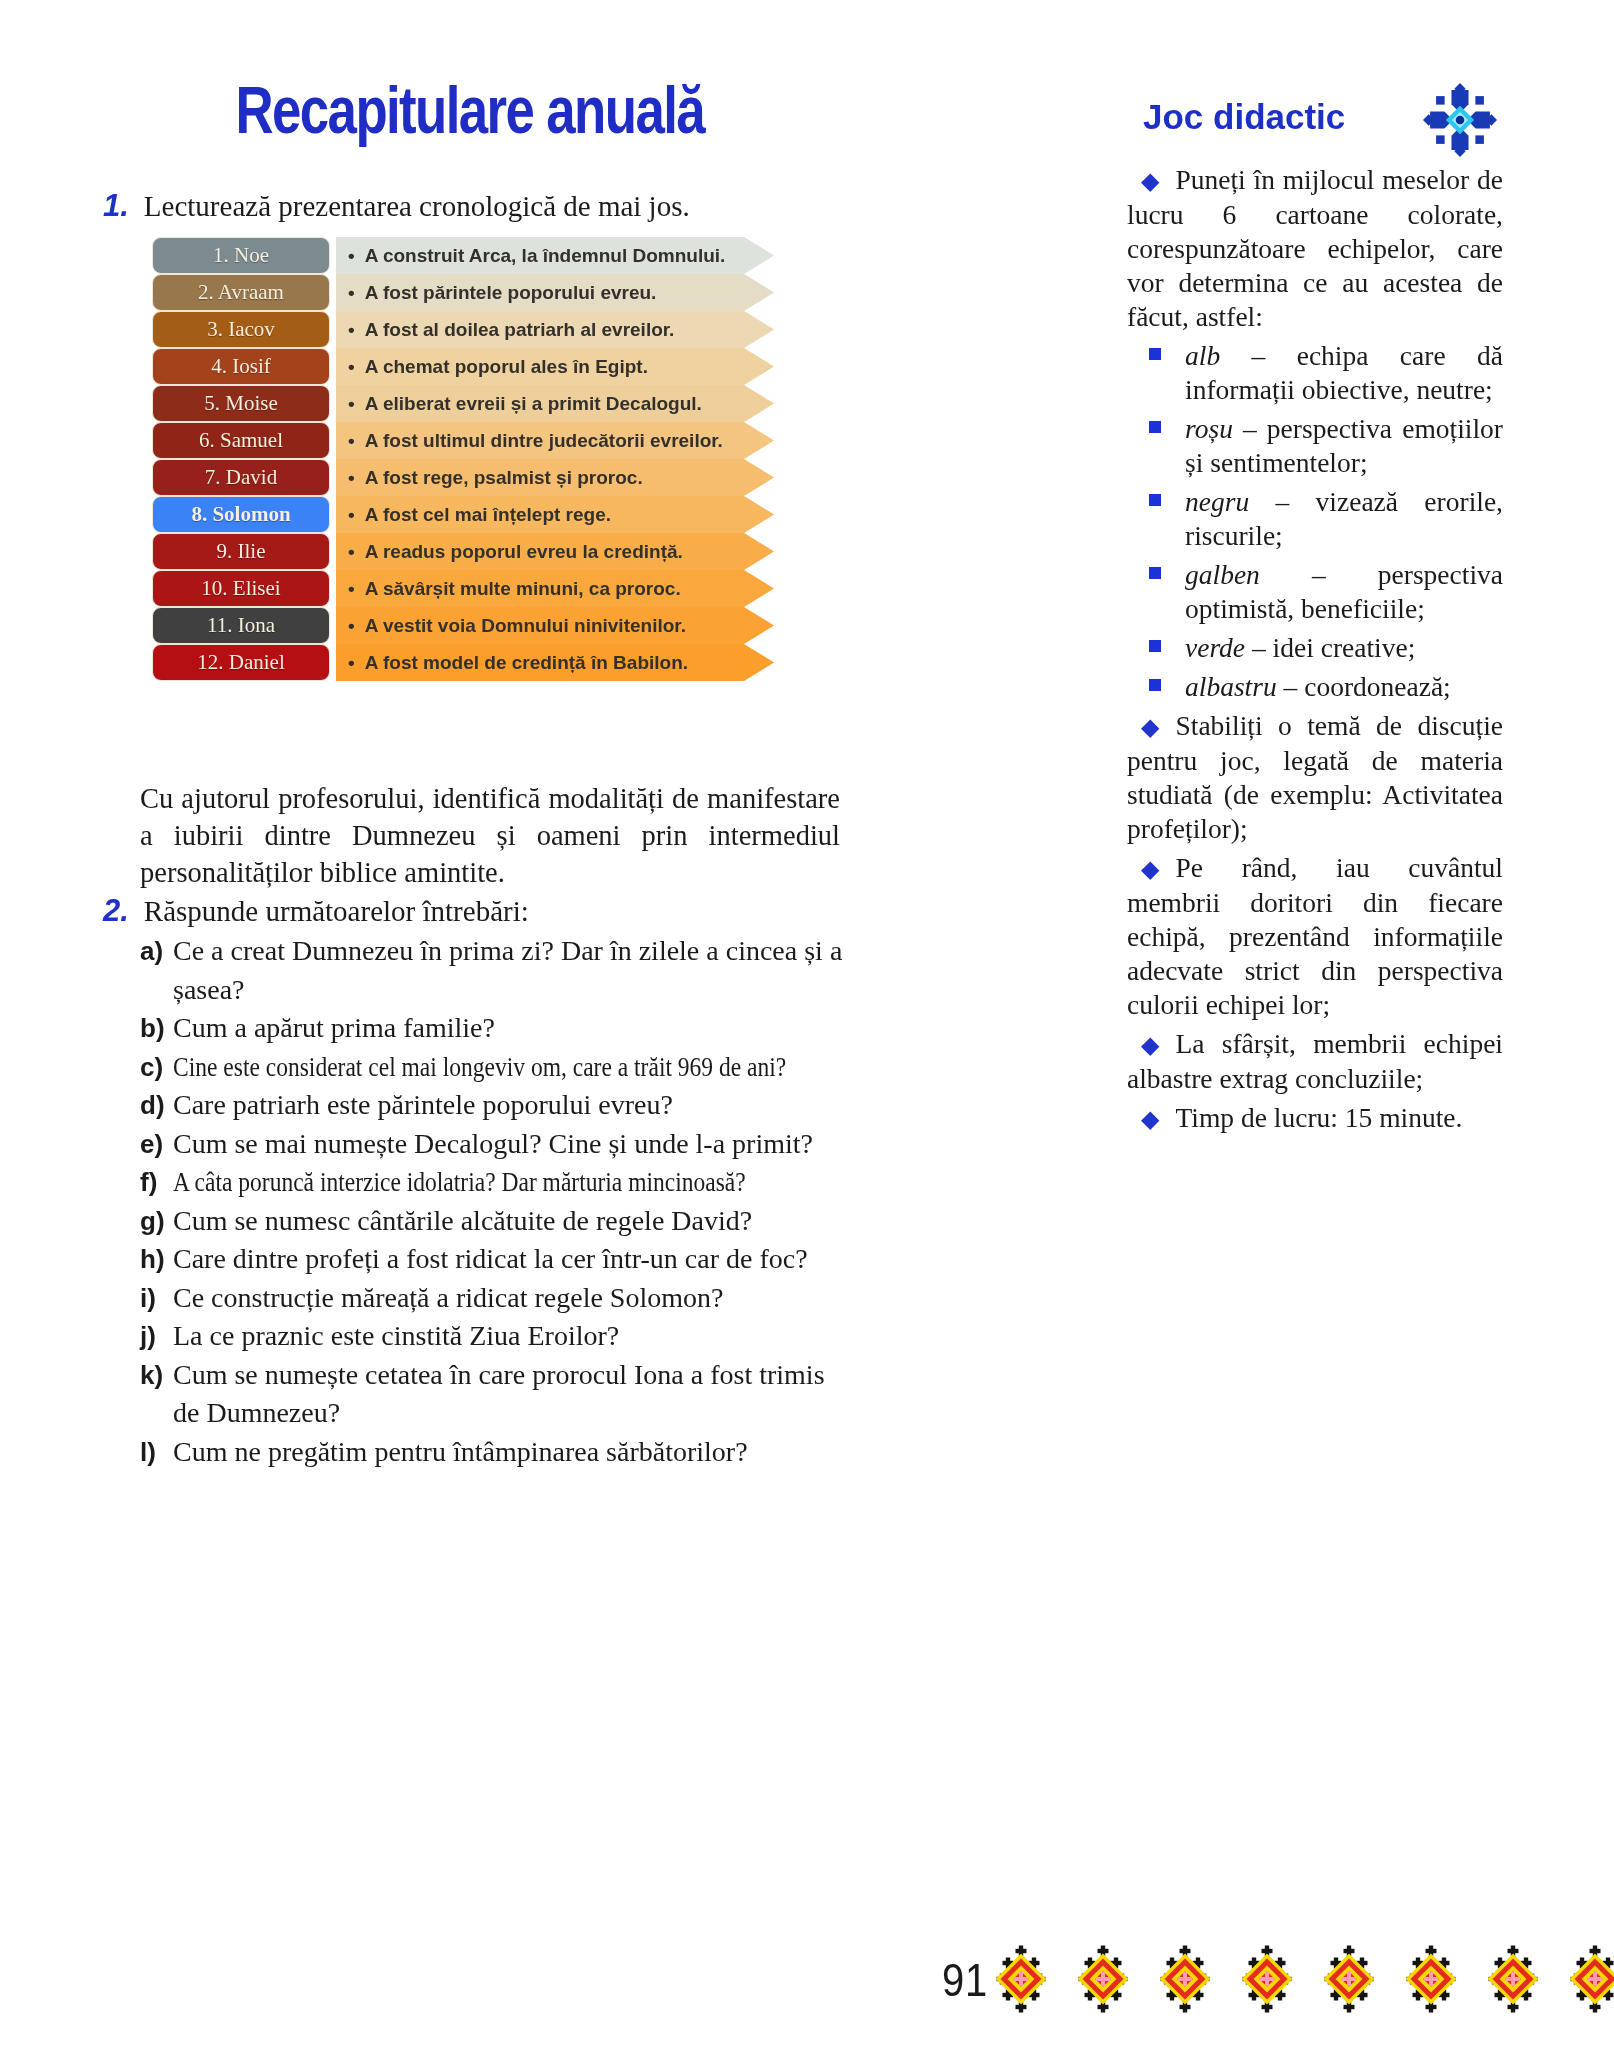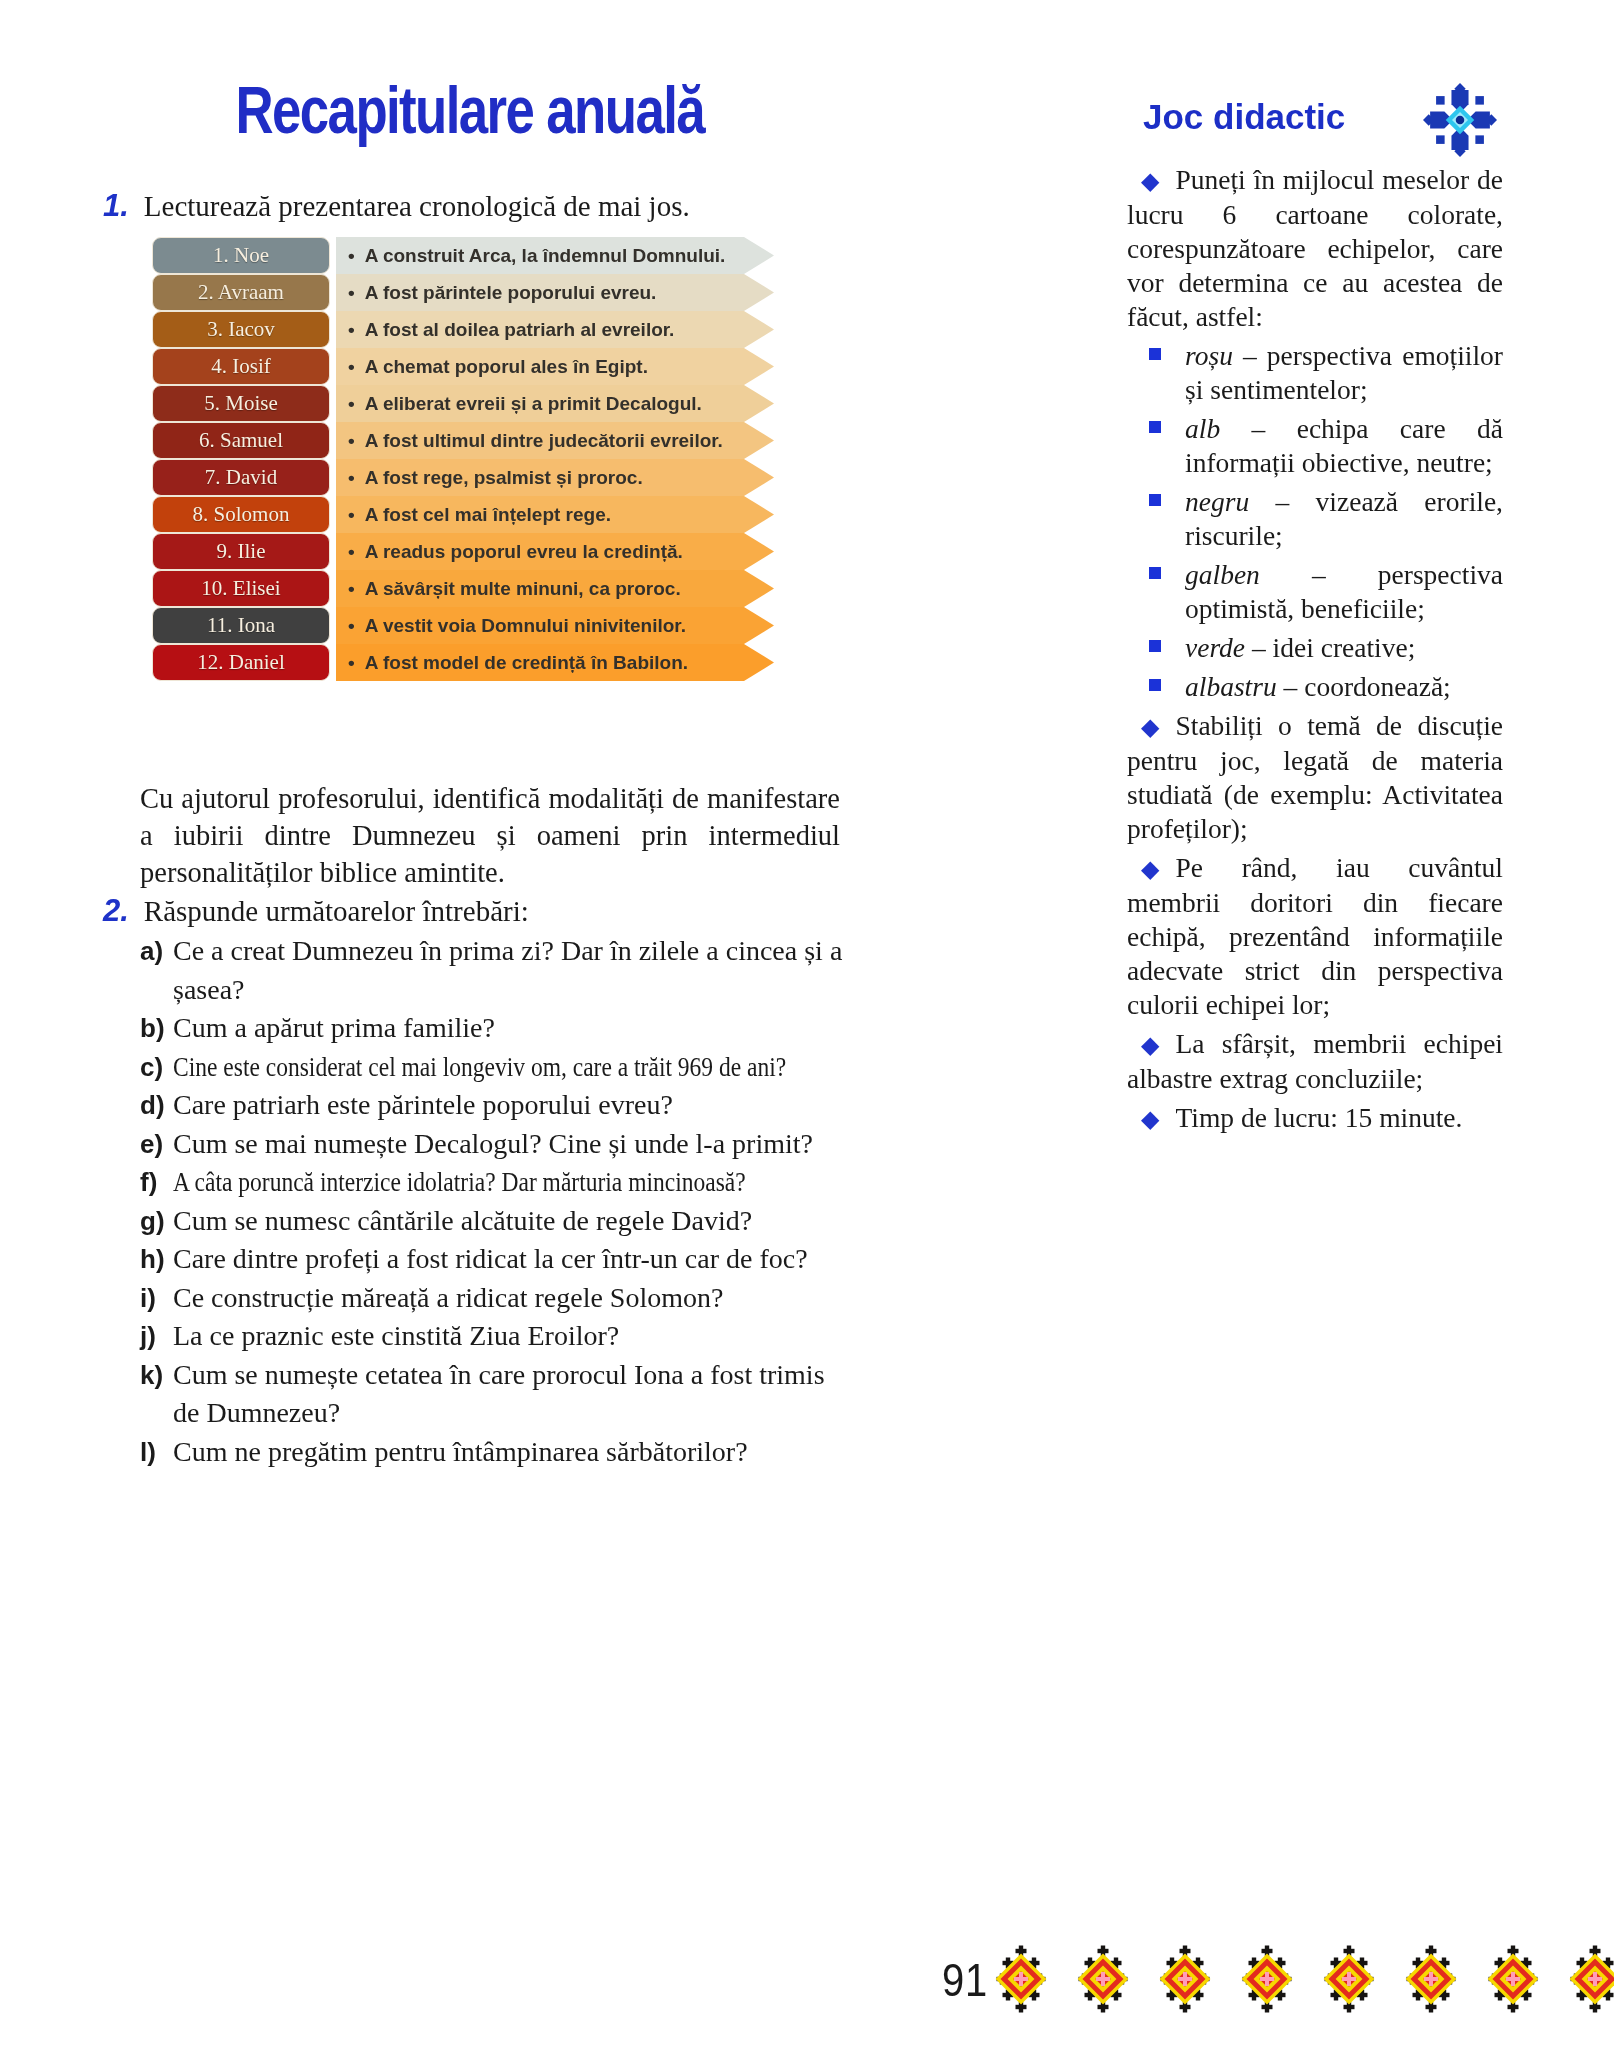--- a/index.html
+++ b/index.html
@@ -180,21 +180,21 @@
       </div>
     </div>
     <div class="crow">
       <div class="cbox" style="background: rgb(151, 33, 26);">7. David</div>
       <div class="carrow" style="background: rgb(246, 189, 110);">
         <span class="cdot">•</span>
         <span class="ctext">A fost rege, psalmist și proroc.</span>
       </div>
     </div>
     <div class="crow">
-      <div class="cbox" style="background: #c2410c;">8. Solomon</div>
+      <div class="cbox" style="background: #3b82f6; font-weight: bold;">8. Solomon</div>
       <div class="carrow" style="background: rgb(247, 183, 94);">
         <span class="cdot">•</span>
         <span class="ctext">A fost cel mai înțelept rege.</span>
       </div>
     </div>
     <div class="crow">
       <div class="cbox" style="background: rgb(165, 25, 23);">9. Ilie</div>
       <div class="carrow" style="background: rgb(249, 173, 72);">
         <span class="cdot">•</span>
         <span class="ctext">A readus poporul evreu la credință.</span>
@@ -262,22 +262,22 @@
         <rect x="4.6" y="18.4" width="3" height="3"></rect>
         <rect x="18.4" y="18.4" width="3" height="3"></rect>
       </g>
       <path d="M13 8 18 13 13 18 8 13z" fill="#2ec6ee"></path>
       <path d="M13 10.2 15.8 13 13 15.8 10.2 13z" fill="#9fe9fb"></path>
       <circle cx="13" cy="13" r="1.5" fill="#0b2a90"></circle>
     </svg>
   </div>
   <ul id="sidebar-list">
       <li class="sitem diamond"><span class="sbullet diamond">◆</span>Puneți în mijlocul meselor de lucru 6 cartoane colorate, corespunzătoare echipelor, care vor determina ce au acestea de făcut, astfel:</li>
+      <li class="sitem square"><span class="sbullet square"></span><i>alb</i> – echipa care dă informații obiective, neutre;</li>
       <li class="sitem square"><span class="sbullet square"></span><i>roșu</i> – perspectiva emoțiilor și sentimentelor;</li>
-      <li class="sitem square"><span class="sbullet square"></span><i>alb</i> – echipa care dă informații obiective, neutre;</li>
       <li class="sitem square"><span class="sbullet square"></span><i>negru</i> – vizează erorile, riscurile;</li>
       <li class="sitem square"><span class="sbullet square"></span><i>galben</i> – perspectiva optimistă, beneficiile;</li>
       <li class="sitem square"><span class="sbullet square"></span><i>verde</i> – idei creative;</li>
       <li class="sitem square"><span class="sbullet square"></span><i>albastru</i> – coordonează;</li>
       <li class="sitem diamond"><span class="sbullet diamond">◆</span>Stabiliți o temă de discuție pentru joc, legată de materia studiată (de exemplu: Activitatea profeților);</li>
       <li class="sitem diamond"><span class="sbullet diamond">◆</span>Pe rând, iau cuvântul membrii doritori din fiecare echipă, prezentând informațiile adecvate strict din perspectiva culorii echipei lor;</li>
       <li class="sitem diamond"><span class="sbullet diamond">◆</span>La sfârșit, membrii echipei albastre extrag concluziile;</li>
       <li class="sitem diamond"><span class="sbullet diamond">◆</span>Timp de lucru: 15 minute.</li>
     </ul>
 </aside>

